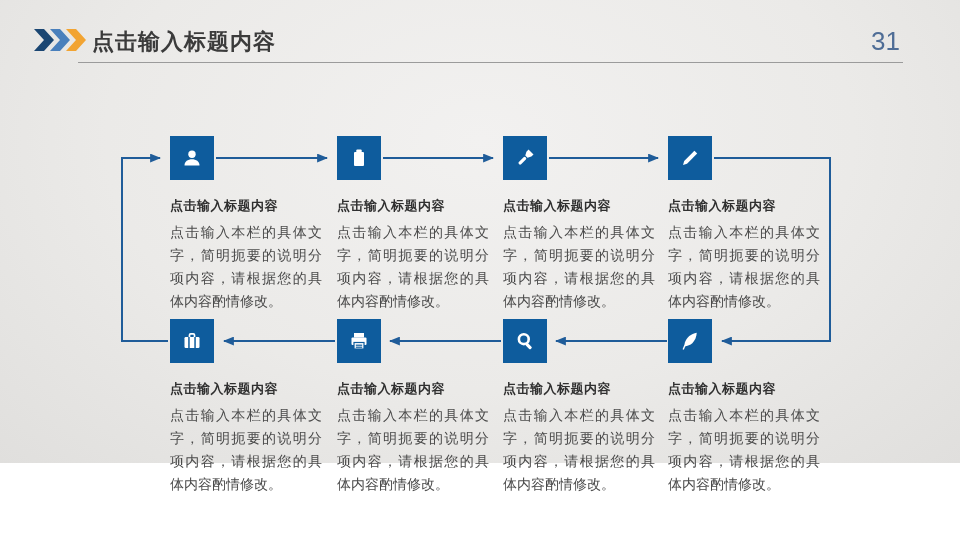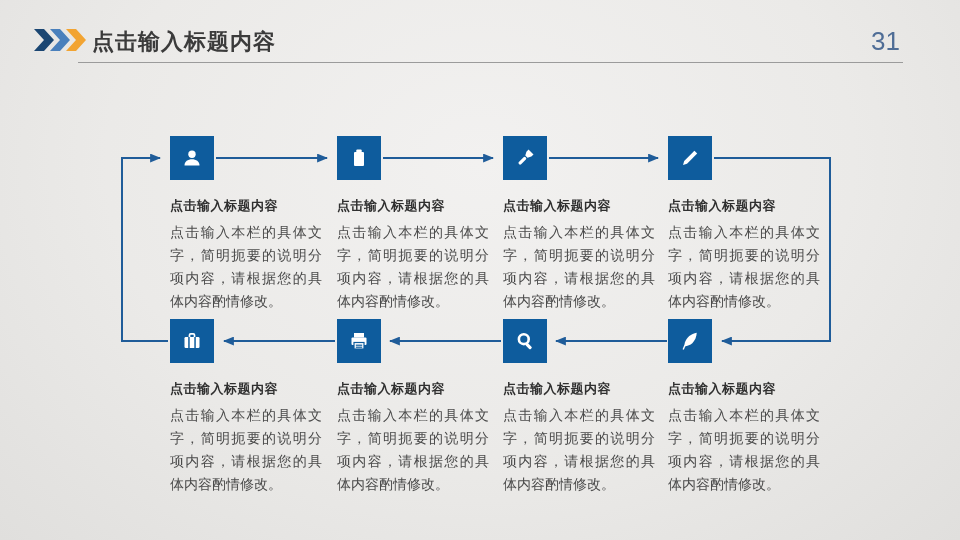--- a/index.html
+++ b/index.html
@@ -1,21 +1,21 @@
 <!DOCTYPE html>
 <html><head>
 <meta charset="utf-8">
 <style>
   html,body{margin:0;padding:0;}
   body{
     width:960px;height:540px;overflow:hidden;
     font-family:"Liberation Sans","DejaVu Sans",sans-serif;
   }
   .slide{
-    position:relative;width:960px;height:540px;
+    position:relative;width:960px;height:463px;
     background:radial-gradient(ellipse at 50% 30%, #f2f1f0 0%, #ebeae8 55%, #e0dfdd 100%);
   }
   
   .hdr-chevrons{position:absolute;left:34px;top:29px;width:54px;height:22px;}
   .hdr-title{
     position:absolute;left:92px;top:27px;
     font-size:22px;font-weight:bold;color:#3b3b3b;letter-spacing:1px;
   }
   .hdr-page{
     position:absolute;right:60px;top:26px;

